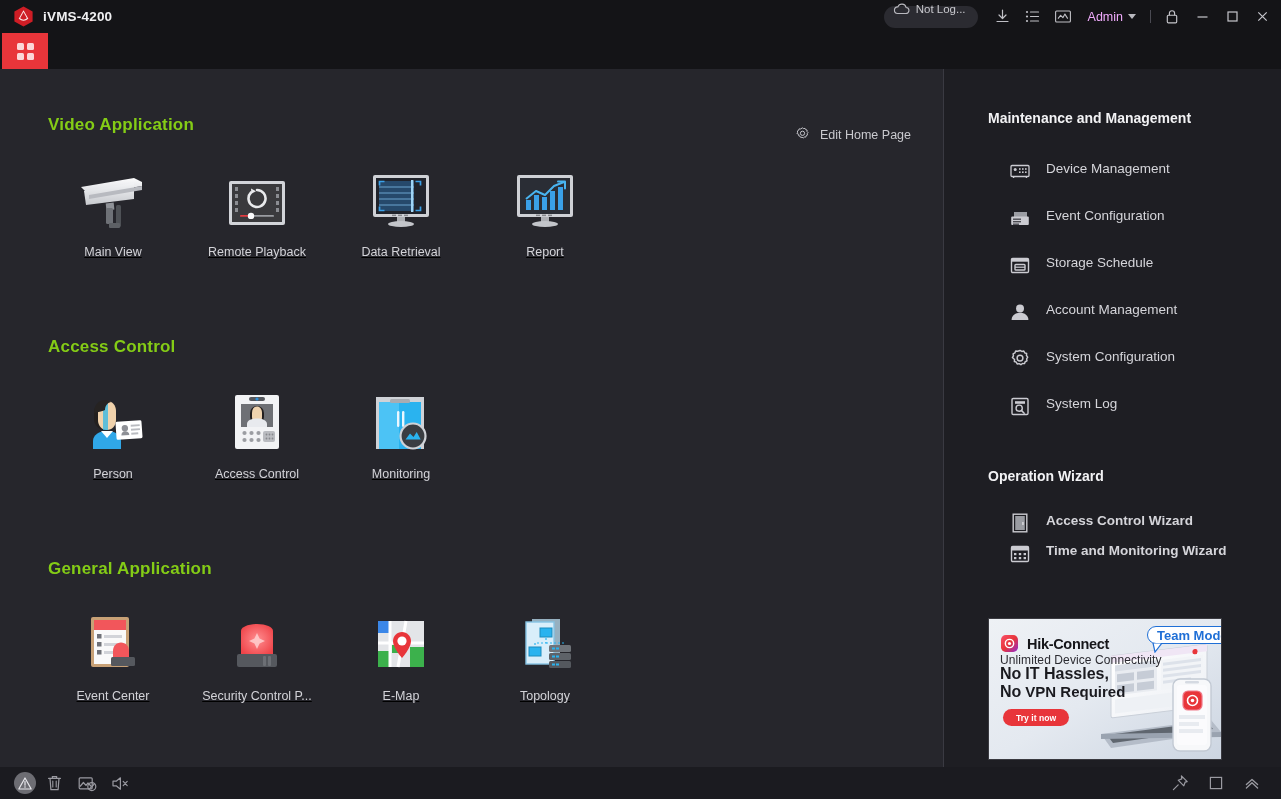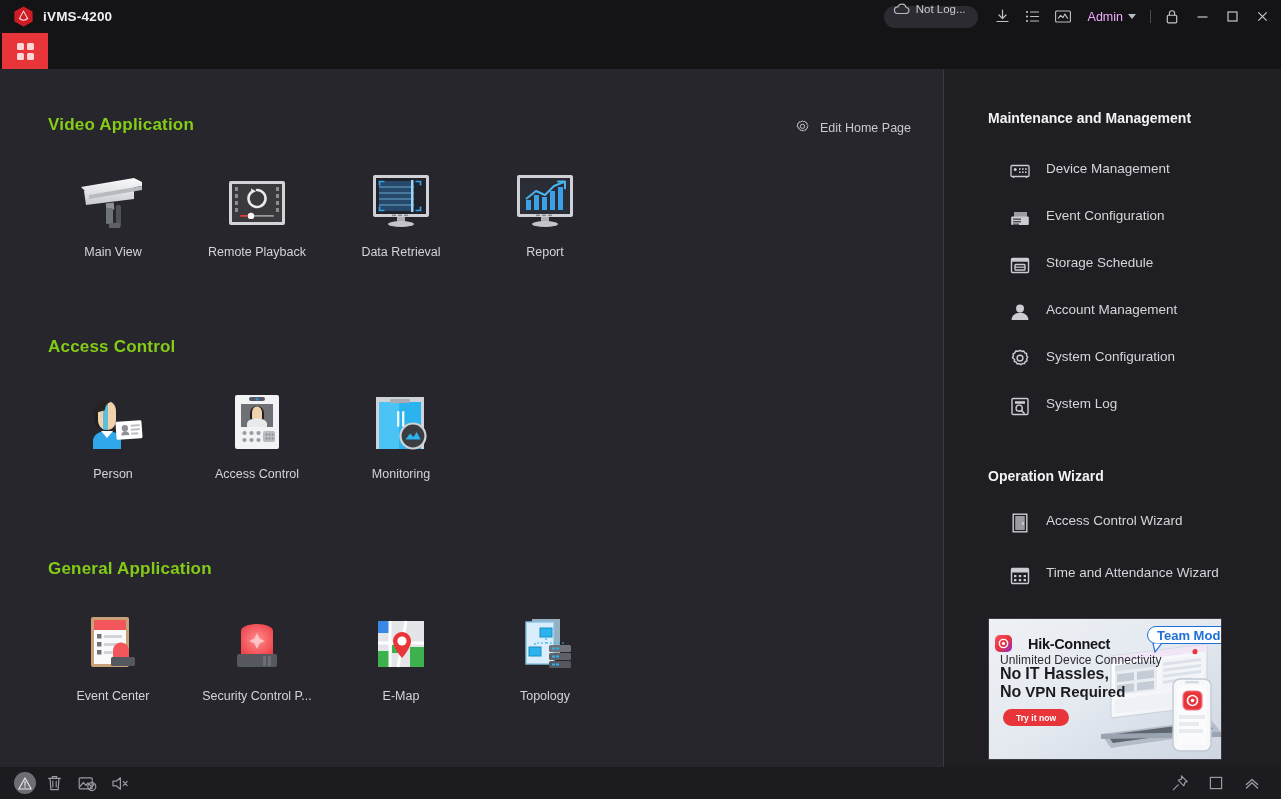--- a/index.html
+++ b/index.html
@@ -60,21 +60,21 @@
   .rightpanel {
     position:absolute; left:944px; top:69px; width:337px; height:698px; background:#1e1e23;
   }
 
   
   .section-title {
     color:#84cc16; font-size:17px; font-weight:bold; letter-spacing:.2px;
   }
   .apps-row { display:flex; }
   .app-cell {
-    width:144px; display:flex; flex-direction:column; align-items:center;
+    width:144px; display:flex; flex-direction:column; align-items:center;text-decoration:underline;
   }
   .app-ico { height:62px; display:flex; align-items:flex-end; justify-content:center; }
   .app-label { color:#d3d3d8; font-size:12.5px; margin-top:16px; white-space:nowrap; }
 
   .edit-home {
     position:absolute; right:32px; top:113px; display:flex; align-items:center; gap:9px;
   }
   .edit-home span { color:#c9c9ce; font-size:12.5px; }
 
   
@@ -196,21 +196,21 @@
           <i></i>
           <i></i>
       </span>
     </div>
   </div>
 
   <div class="edge-accent"></div>
 
   <div class="main">
 
-    <div class="edit-home" style="position:absolute;right:32px;top:50px;">
+    <div class="edit-home" style="position:absolute;right:32px;top:57px;">
       <span>
         <svg width="17" height="17" viewBox="0 0 20 20">
           <path d="M10 2.2l1.4.9 1.6-.3.8 1.5 1.6.5-.1 1.7 1.1 1.2-.9 1.4.3 1.6-1.5.8-.5 1.6-1.7-.1-1.2 1.1-1.4-.9-1.6.3-.8-1.5-1.6-.5.1-1.7L3.4 8.8l.9-1.4-.3-1.6 1.5-.8.5-1.6 1.7.1z" fill="none" stroke="#c6c6cc" stroke-width="1.15" stroke-linejoin="round"></path>
           <circle cx="10" cy="8.6" r="2.5" fill="none" stroke="#c6c6cc" stroke-width="1.15"></circle>
         </svg>
       </span>
       <span>Edit Home Page</span>
     </div>
 
     <div style="position:absolute;left:48px;top:46px;" class="section-title">Video Application</div>
@@ -567,21 +567,21 @@
             <circle cx="9.2" cy="11.2" r="3.1" fill="none" stroke="#cbcbd1" stroke-width="1.4"></circle>
             <path d="M11.6 13.6l2.6 2.6" stroke="#cbcbd1" stroke-width="1.5" stroke-linecap="round"></path>
           </svg>
         </span>
         <span class="lbl">System Log</span>
       </div>
     </div>
 
     <div class="rp-title" style="position:absolute;left:44px;top:399px;">Operation Wizard</div>
 
-    <div style="position:absolute;left:66px;top:444px;display:flex;flex-direction:column;gap:22px;">
+    <div style="position:absolute;left:66px;top:444px;display:flex;flex-direction:column;font-weight:bold;">
 
       <div class="rp-item">
         <span class="rp-ico">
           <svg width="18" height="20" viewBox="0 0 18 20">
             <rect x="2.2" y="1.2" width="13.6" height="17.6" fill="none" stroke="#cbcbd1" stroke-width="1.4"></rect>
             <rect x="4.2" y="3" width="9.6" height="14" fill="#9a9ca2"></rect>
             <rect x="11.3" y="9" width="1.3" height="3" rx=".6" fill="#e6e6ea"></rect>
           </svg>
         </span>
         <span class="lbl">Access Control Wizard</span>
@@ -595,21 +595,21 @@
             <g fill="#cbcbd1">
               <rect x="4" y="9" width="2.4" height="2.2"></rect>
                 <rect x="8.8" y="9" width="2.4" height="2.2"></rect>
                 <rect x="13.6" y="9" width="2.4" height="2.2"></rect>
               <rect x="4" y="13" width="2.4" height="2.2"></rect>
                 <rect x="8.8" y="13" width="2.4" height="2.2"></rect>
                 <rect x="13.6" y="13" width="2.4" height="2.2"></rect>
             </g>
           </svg>
         </span>
-        <span class="lbl">Time and Attendance Wizard</span>
+        <span class="lbl">Time and Monitoring Wizard</span>
       </div>
     </div>
 
     <div class="banner">
 
       <svg width="234" height="142" viewBox="0 0 234 142" style="position:absolute;left:0;top:0;">
         <defs>
           <linearGradient id="bgGrad" x1="0" y1="0" x2="1" y2="1">
             <stop offset="0" stop-color="#eef1f5"></stop>
               <stop offset=".5" stop-color="#e4e9f0"></stop>
@@ -650,21 +650,21 @@
         <rect x="190" y="96" width="26" height="4" fill="#e8ebf0"></rect>
         <rect x="190" y="103" width="20" height="4" fill="#e8ebf0"></rect>
         <rect x="190" y="110" width="24" height="4" fill="#e8ebf0"></rect>
 
         <rect x="194" y="72" width="19" height="19" rx="5" fill="#e8353a"></rect>
         <rect x="194" y="72" width="19" height="19" rx="5" fill="none" stroke="#f07a8a" stroke-width="1.2"></rect>
         <circle cx="203.5" cy="81.5" r="5" fill="none" stroke="#ffffff" stroke-width="1.6"></circle>
         <circle cx="203.5" cy="81.5" r="1.8" fill="#ffffff"></circle>
       </svg>
 
-      <div style="position:absolute;left:6px;top:16px;display:flex;align-items:flex-end;gap:16px;">
+      <div style="position:absolute;left:12px;top:16px;display:flex;align-items:flex-end;gap:9px;">
         <span>
           <svg width="17" height="17" viewBox="0 0 18 18">
             <defs>
                 <linearGradient id="hcg" x1="0" y1="0" x2="1" y2="1">
               <stop offset="0" stop-color="#f9516a"></stop>
                   <stop offset=".5" stop-color="#e8353a"></stop>
                   <stop offset="1" stop-color="#8e2bd0"></stop>
             </linearGradient>
               </defs>
             <rect width="18" height="18" rx="5" fill="url(#hcg)"></rect>

